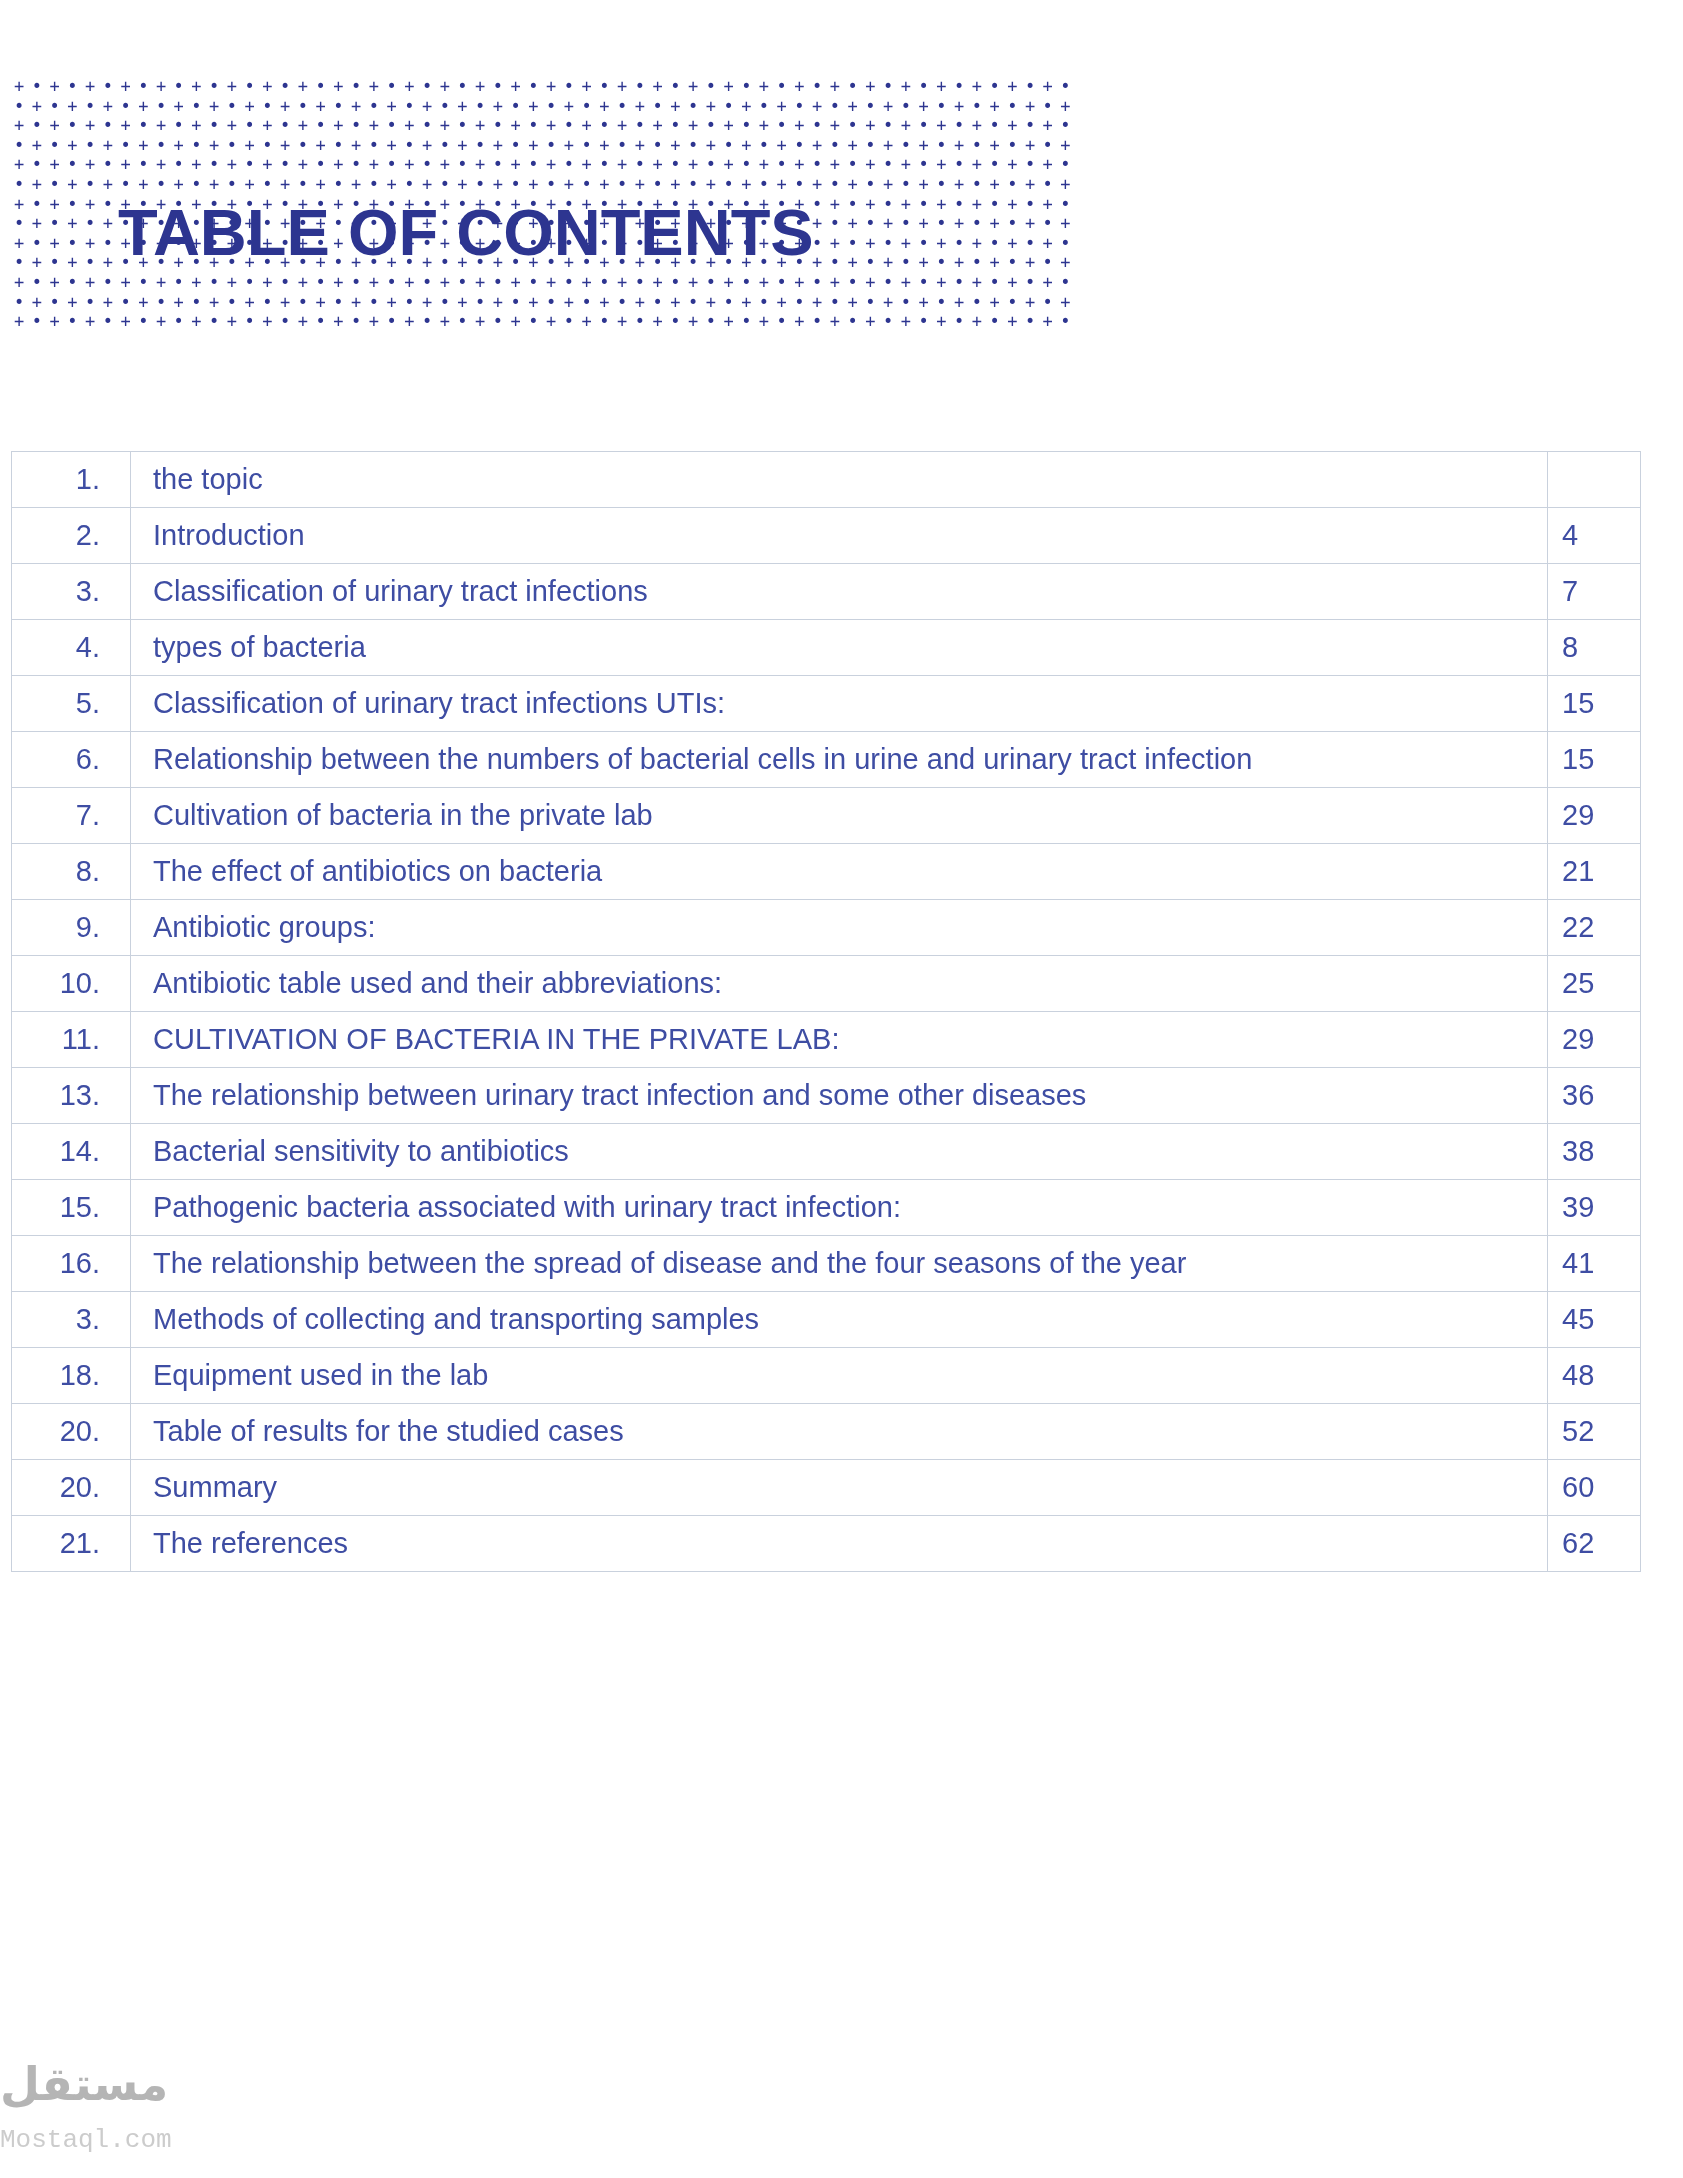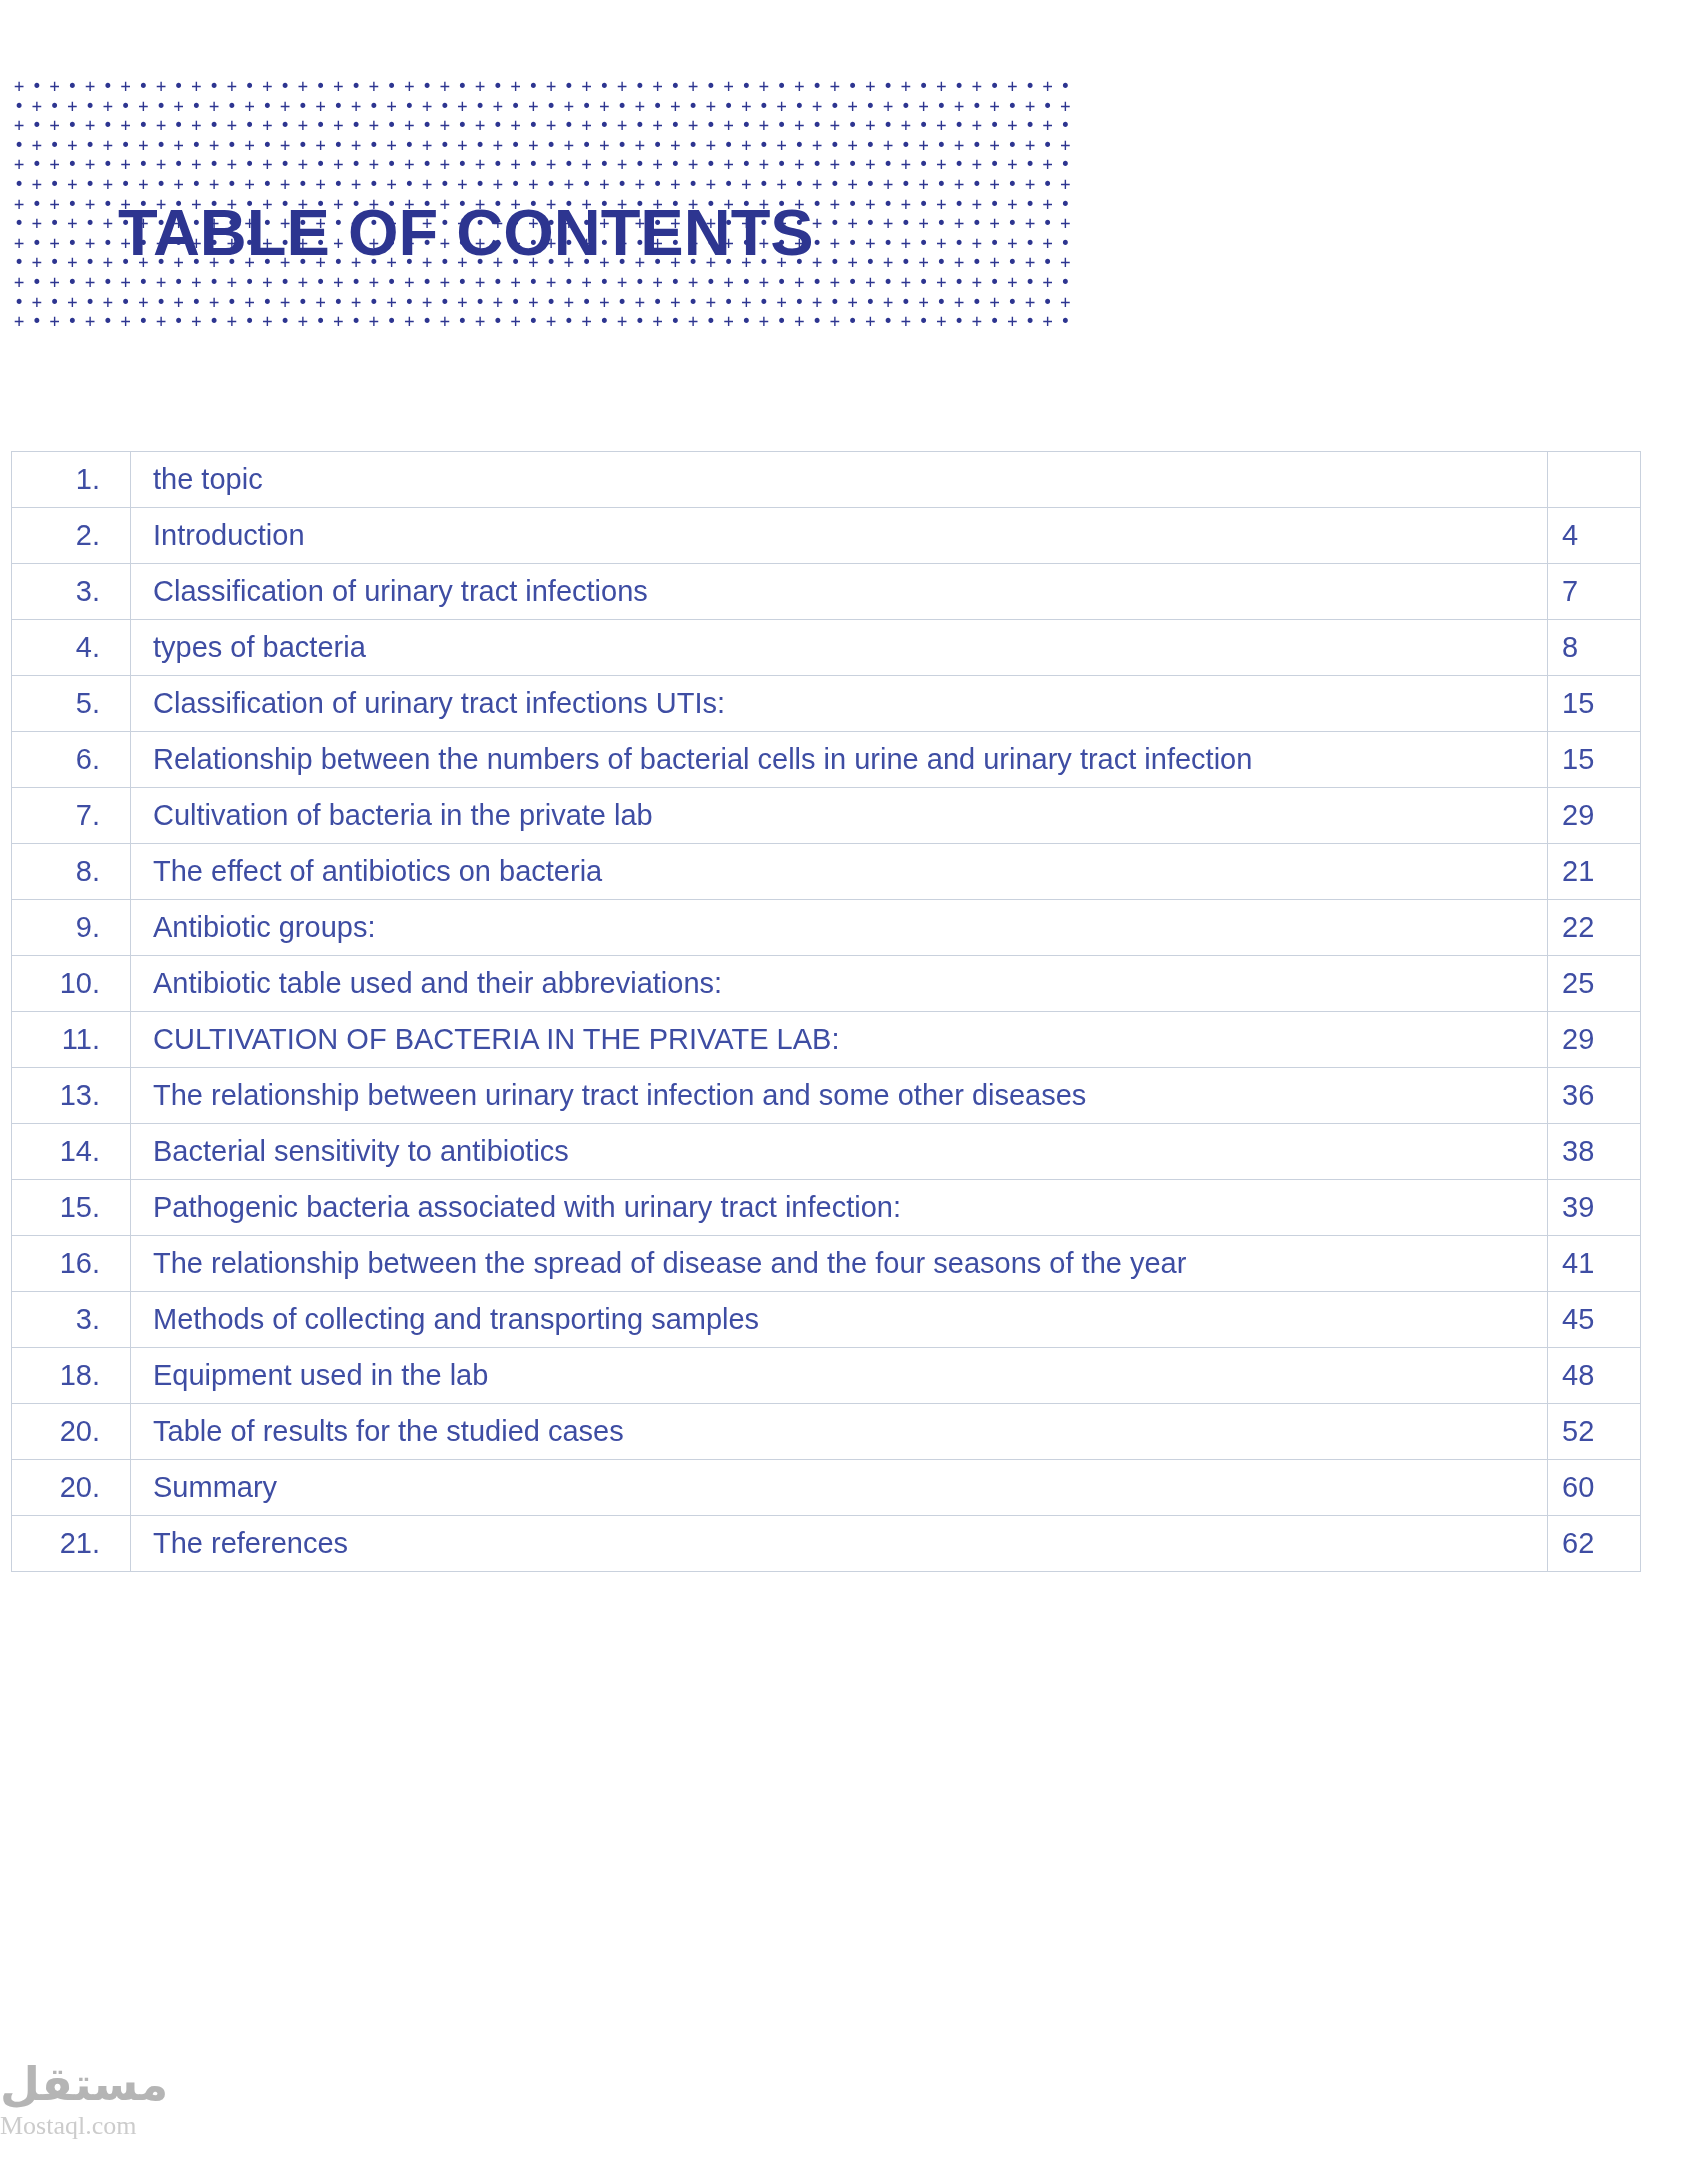--- a/index.html
+++ b/index.html
@@ -84,24 +84,24 @@
     top:2059px;
   }
   .wm-ar{
     font-family:"DejaVu Sans", sans-serif;
     font-size:46px;
     font-weight:bold;
     color:var(--watermark-ar);
     line-height:1.1;
   }
   .wm-en{
-    font-family:Liberation Serif, serif;
+    font-family:Liberation Mono, monospace;
     font-size:26px;
     color:var(--watermark-en);
-    margin-top:1px;
+    margin-top:15px;
   }
 </style>
 </head>
 <body>
 
 <div class="page">
 
   <div class="dots">+•+•+•+•+•+•+•+•+•+•+•+•+•+•+•+•+•+•+•+•+•+•+•+•+•+•+•+•+•+•
 •+•+•+•+•+•+•+•+•+•+•+•+•+•+•+•+•+•+•+•+•+•+•+•+•+•+•+•+•+•+
 +•+•+•+•+•+•+•+•+•+•+•+•+•+•+•+•+•+•+•+•+•+•+•+•+•+•+•+•+•+•

